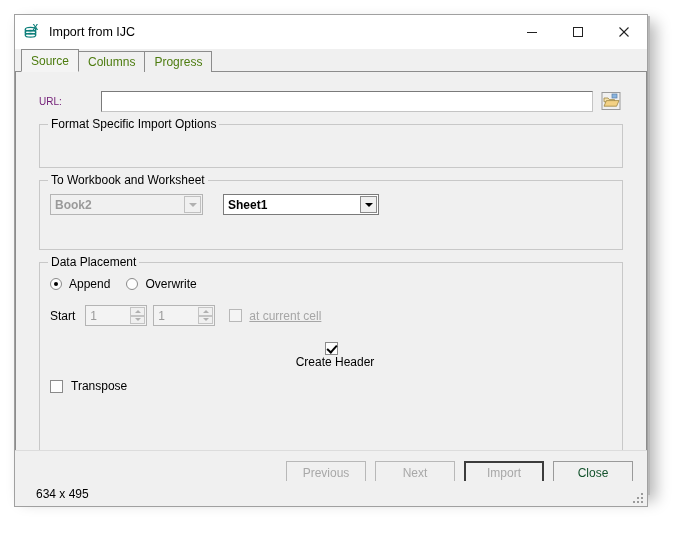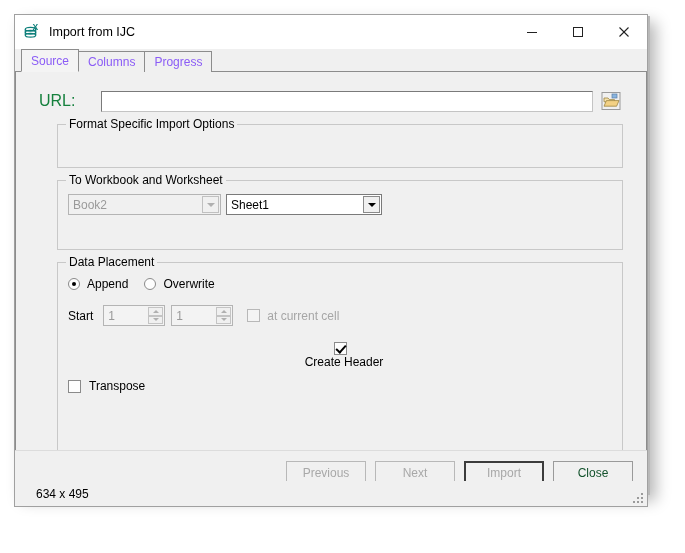--- a/index.html
+++ b/index.html
@@ -81,21 +81,21 @@
   }
   #tabstrip::after {
     content: "";
     position: absolute;
     left: 0; right: 0; bottom: 0;
     height: 1px;
     background: #8c8c8c;
   }
   .tab {
     font-size: 12px;
-    color: #8b5cf6;
+    color: #4d7c0f;
     padding: 2px 9px 3px 9px;
     border: 1px solid #8c8c8c;
     border-bottom: none;
     background: #f0f0f0;
     margin-right: -1px;
     height: 21px;
     line-height: 16px;
     position: relative;
     z-index: 1;
     white-space: nowrap;
@@ -126,22 +126,22 @@
   }
 
   
   #url-row {
     display: flex;
     align-items: center;
     margin: 8px 0 0 12px;
     padding-right: 12px;
   }
   #url-label {
-    font-size: 16px;
-    color: #15803d;
+    font-size: 10px;
+    color: #701a75;
     width: 62px;
     flex: 0 0 auto;
   }
   #url-input {
     flex: 1 1 auto;
     height: 21px;
     background: #ffffff;
     border: 1px solid #7a7a7a;
     border-right-color: #c4c4c4;
     border-bottom-color: #c4c4c4;
@@ -156,21 +156,21 @@
     margin-left: 6px;
     flex: 0 0 auto;
     background: #f0f0f0;
     border: 1px solid #f0f0f0;
     display: flex; align-items: center; justify-content: center;
     padding: 0;
   }
 
   
   .group {
-    margin: 12px 12px 0 30px;
+    margin: 12px 12px 0 12px;
     border: 1px solid #c8c8c8;
     position: relative;
     padding: 12px 10px 10px 10px;
   }
   .group > .legend {
     position: absolute;
     top: -8px; left: 8px;
     background: #f0f0f0;
     padding: 0 3px;
     font-size: 12px;
@@ -213,21 +213,21 @@
     content: "";
     position: absolute;
     left: 3px; top: 3px;
     width: 4px; height: 4px;
     border-radius: 50%;
     background: #000;
   }
 
   .ctl-row { display: flex; align-items: center; }
   .ctl-label { font-size: 12px; color: #000; }
-  .ctl-label.disabled { color: #a6a6a6; }
+  .ctl-label.disabled { color: #a6a6a6; text-decoration: underline; }
 
   
   .combo {
     height: 21px;
     border: 1px solid #7a7a7a;
     background: #ffffff;
     display: flex;
     align-items: center;
     position: relative;
     font-size: 12px;
@@ -415,21 +415,21 @@
         </div>
       </div>
 
       <div class="group" style="height:44px;">
         <div class="legend">Format Specific Import Options</div>
       </div>
 
       <div class="group" style="height:70px;">
         <div class="legend">To Workbook and Worksheet</div>
 
-        <div class="ctl-row" style="gap:5px;margin-top:1px;">
+        <div class="ctl-row" style="gap:20px;margin-top:1px;font-weight:bold;">
           <div class="combo disabled" style="width:153px;">
             <span>Book2</span>
             <span class="arrowbox">
                 <span class="caret"></span>
               </span>
           </div>
           <div class="combo" style="width:156px;">
             <span>Sheet1</span>
             <span class="arrowbox">
                 <span class="caret"></span>

